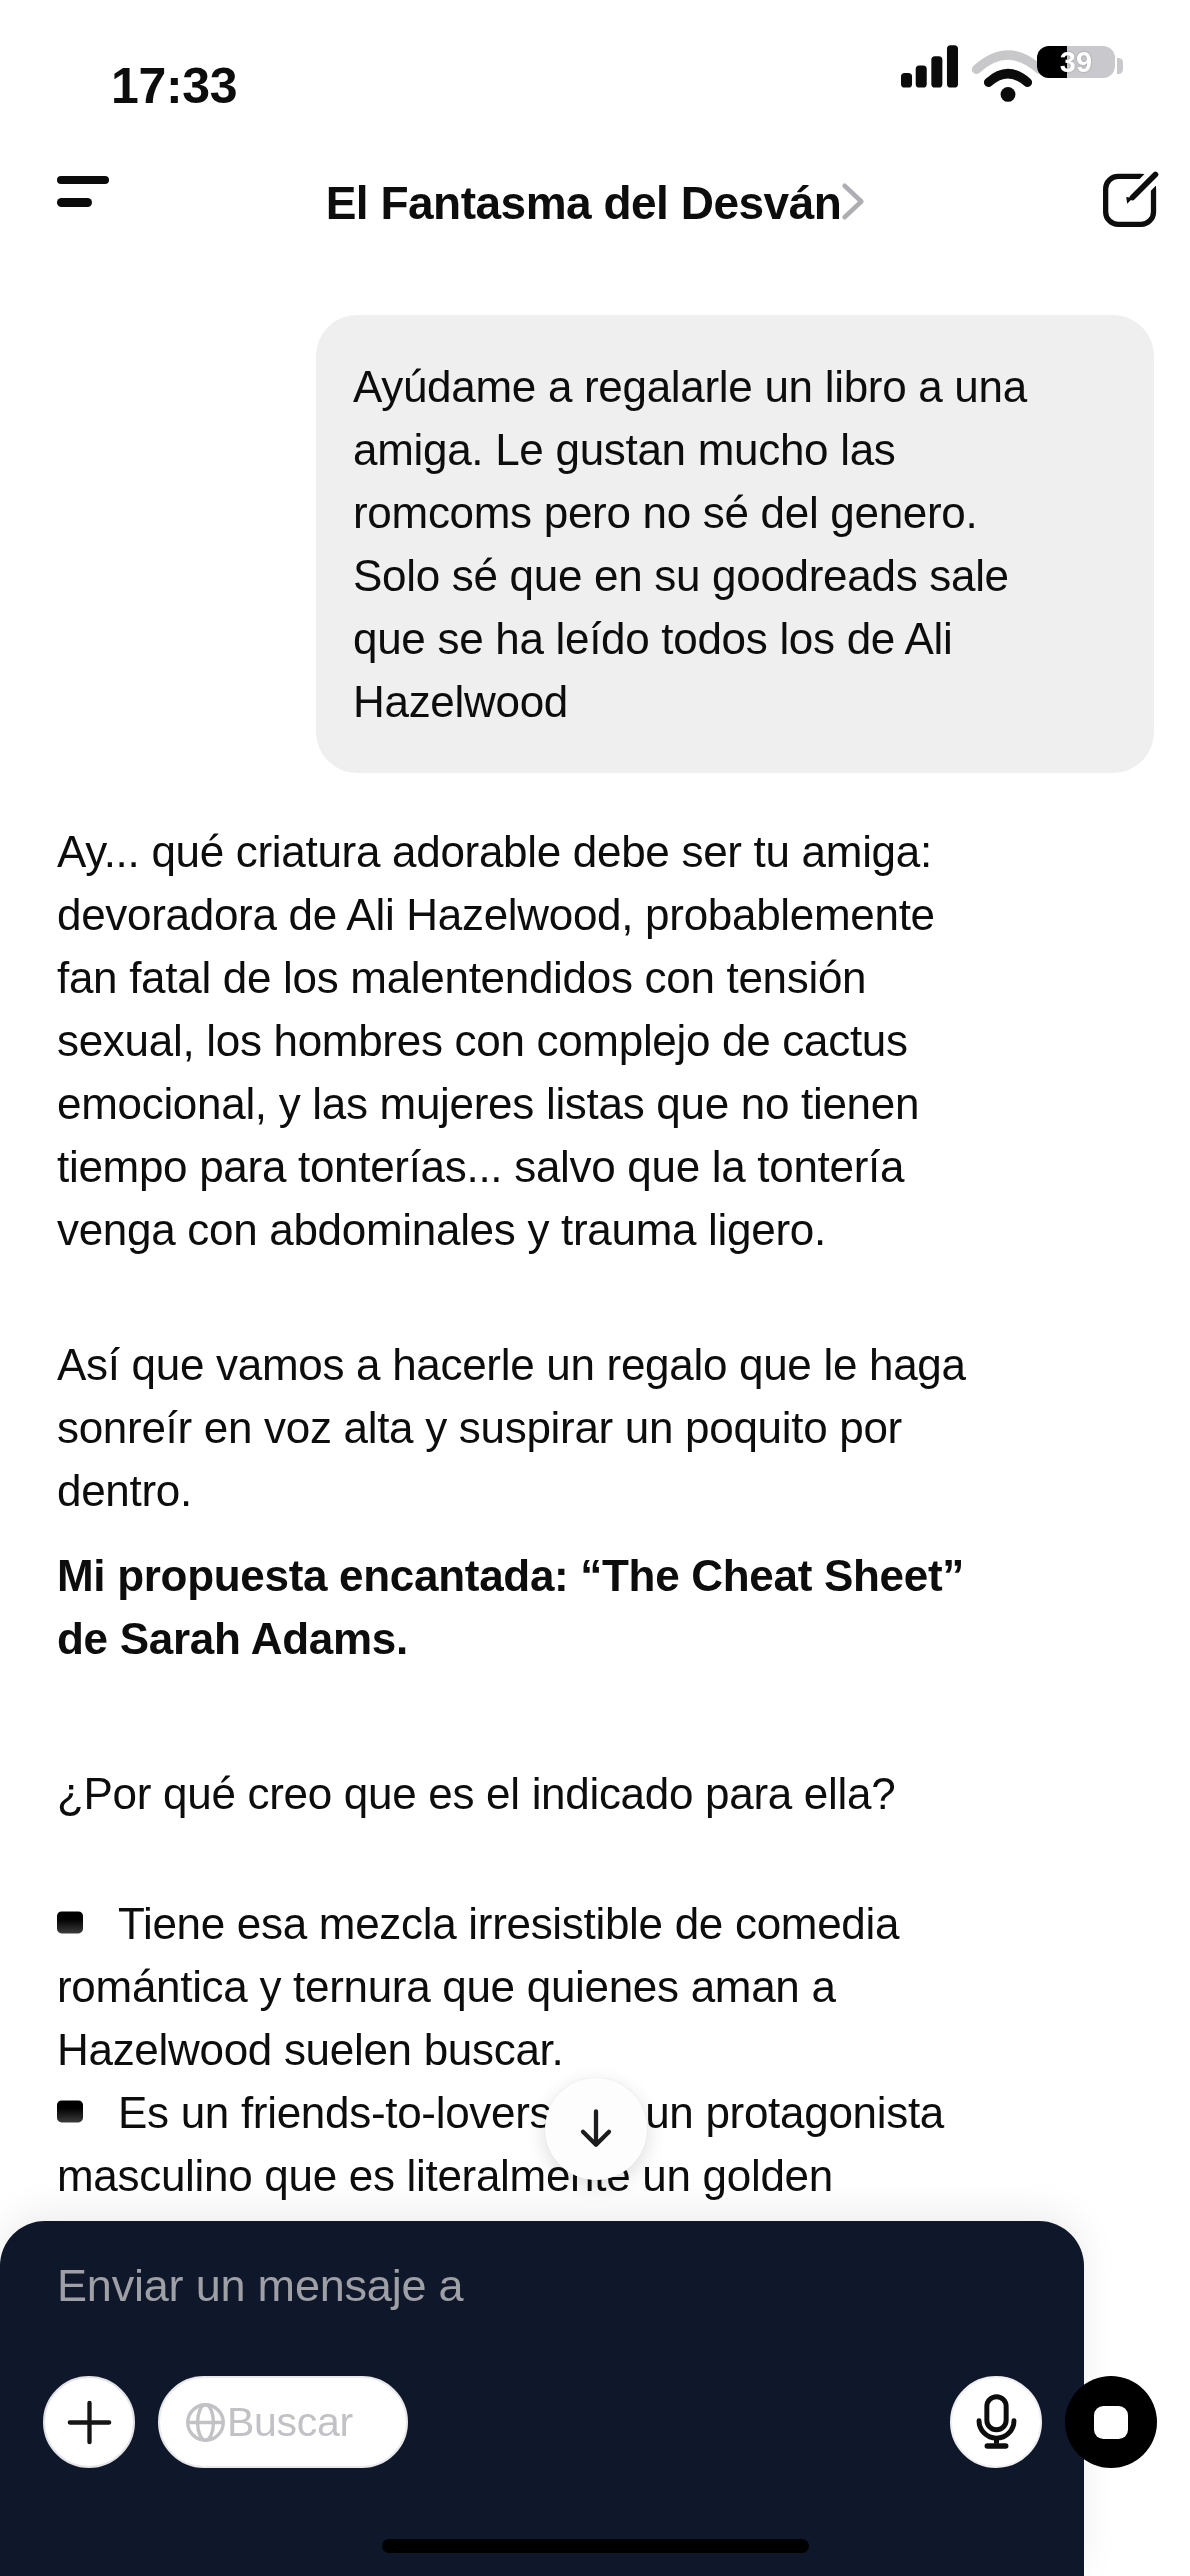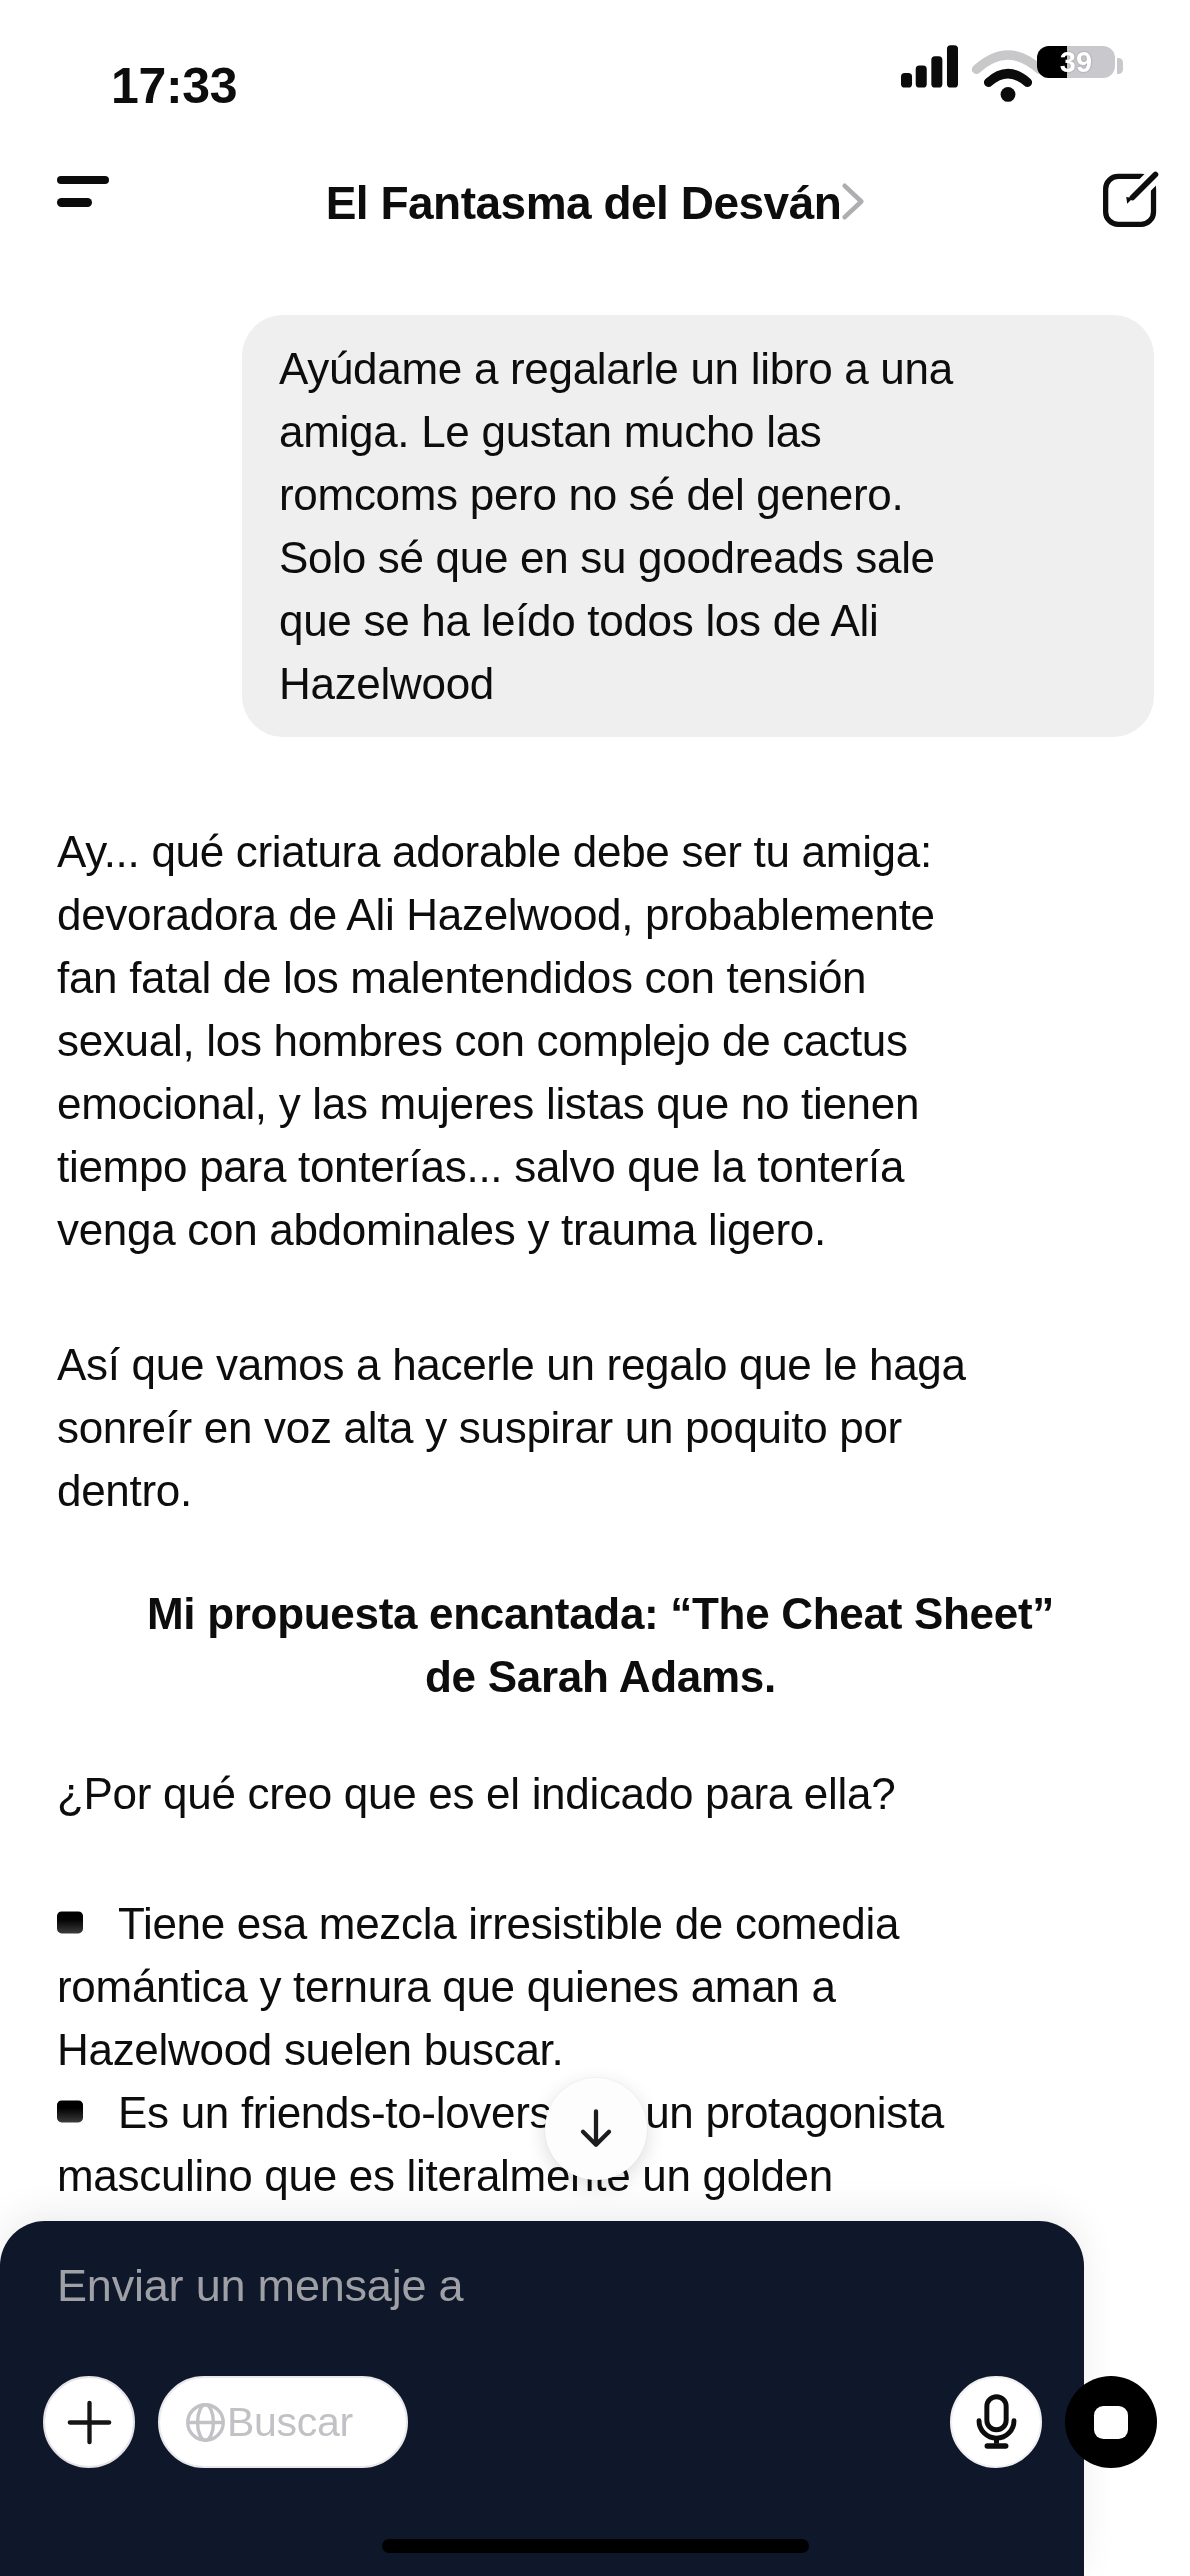--- a/index.html
+++ b/index.html
@@ -25,29 +25,29 @@
   
   .menu-btn { left:57px; top:176px; width:65px; height:46px; cursor:pointer; }
   .menu-bar1 { width:52px; height:8.3px; border-radius:4.6px; background:#0b0b0b; }
   .menu-bar2 { width:35px; height:8.3px; border-radius:4.6px; background:#0b0b0b; margin-top:14px; }
   .title-row { left:0; top:176px; width:1191px; display:flex; align-items:center; justify-content:center; gap:0; cursor:pointer; }
   .title { font-size:46px; font-weight:700; letter-spacing:-0.5px; }
   .compose-btn { left:1098px; top:165px; width:67px; height:67px; cursor:pointer; }
 
   
   .user-bubble {
-    right:37px; top:315px; width:912px;
+    right:37px; top:315px; width:838px;
     background:#efeff0; border-radius:41px;
-    padding:22px 37px; font-size:44px; line-height:63px;
+    padding:40px 37px; font-size:44px; line-height:63px;
     white-space:pre-line;
   }
   .ai-block { left:57px; width:1087px; font-size:44px; line-height:63px; white-space:pre-line; z-index:1; }
   .p1 { top:820px; }
   .p2 { top:1333px; }
-  .p3 { top:1582px; font-weight:700;text-align:center; }
+  .p3 { top:1544px; font-weight:700; }
   .p4 { top:1762px; }
   .b1 { top:1892px; }
   .b2 { top:2081px; }
   .bullet-square {
     display:inline-block; width:26px; height:22px; border-radius:4.6px;
     background:linear-gradient(180deg,#000 35%,#3c3c3c 100%);
     margin-right:35px; vertical-align:baseline; transform:translateY(-5.6px);
   }
 
   

